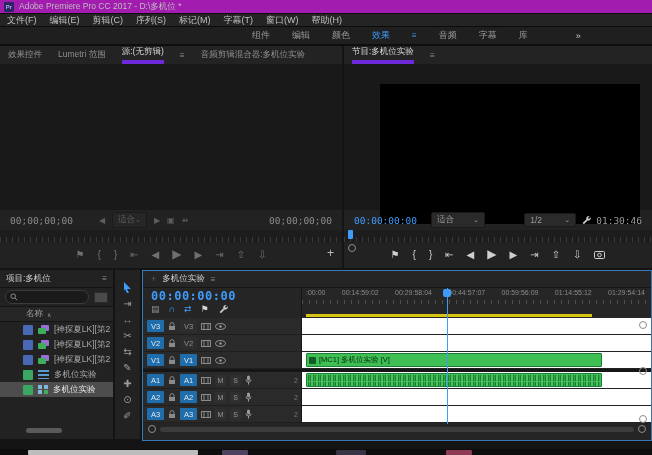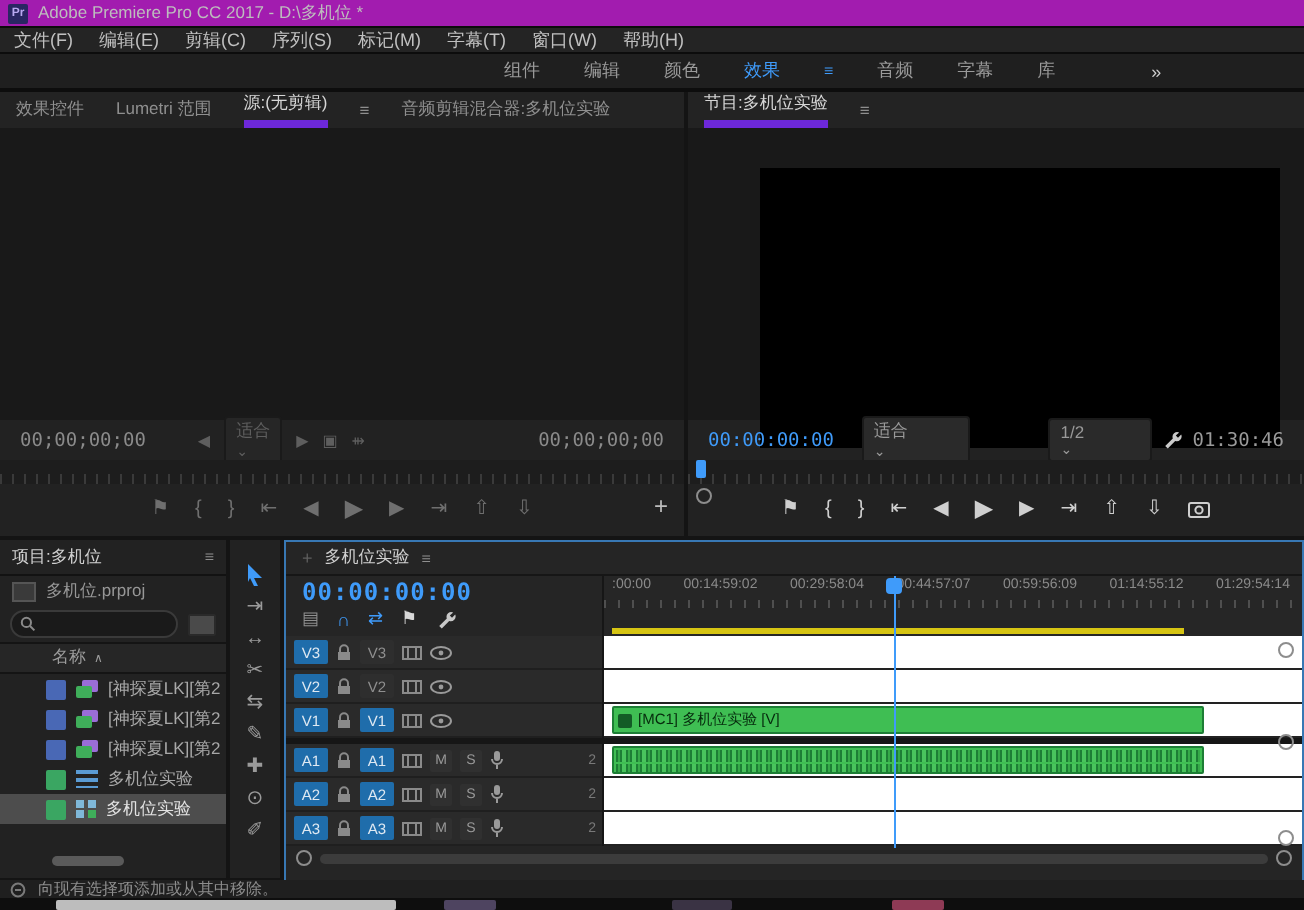--- a/index.html
+++ b/index.html
@@ -34,21 +34,21 @@
   .prg-panel{left:344px;top:46px;width:308px;height:222px;}
   .ptabbar{height:18px;display:flex;align-items:center;gap:16px;padding:0 8px;background:#232323;border-bottom:1px solid #121212;overflow:hidden;white-space:nowrap;}
   .ptabbar span{font-size:8.5px;color:#8f8f8f;}
   .ptabbar .active{color:#d6d6d6;border-bottom:5px solid #6d28d9;padding-bottom:2px;}
   .pmenu{color:#8f8f8f;font-size:8px;}
   .viewer{position:absolute;left:0;top:18px;width:100%;height:146px;background:#191919;}
   .vframe{position:absolute;left:36px;top:20px;width:260px;height:140px;background:#000;}
   .tcrow{position:absolute;left:0;top:164px;width:100%;height:20px;display:flex;align-items:center;padding:0 10px;box-sizing:border-box;}
   .tc-dim{color:#8b8b8b;font-size:9.5px;}
   .tc-blue{color:#3f9bfa;font-size:9.5px;}
-  .fitbox{display:flex;gap:0;font-size:8.5px;color:#9a9a9a;background:#2a2a2a;border:1px solid #1a1a1a;border-radius:2px;padding:1px 5px;flex-direction:column;}
+  .fitbox{display:flex;align-items:center;gap:0;font-size:8.5px;color:#9a9a9a;background:#2a2a2a;border:1px solid #1a1a1a;border-radius:2px;padding:1px 5px;}
   .fitbox.disabled{color:#5e5e5e;background:#262626;}
   .caret{font-size:7px;}
   .scrub{position:absolute;left:0;top:184px;width:100%;height:12px;background:#1d1d1d;
     background-image:repeating-linear-gradient(90deg,#3a3a3a 0 1px,transparent 1px 6px);background-size:100% 5px;background-position:0 bottom;background-repeat:no-repeat;}
   .playhead-mini{position:absolute;left:4px;top:0;width:5px;height:9px;background:#3f9bfa;border-radius:1px;}
   .transport{position:absolute;left:0;top:196px;width:100%;height:24px;display:flex;align-items:center;justify-content:center;gap:13px;}
   .transport span{font-size:10px;color:#cfcfcf;}
   .transport.disabled span{color:#6f6f6f;}
   .play-glyph{font-size:12px !important;}
   .plusbtn{position:absolute;right:8px;top:200px;font-size:12px;color:#bdbdbd;}
@@ -247,24 +247,20 @@
           </svg>
       </span>
     </div>
   </div>
 
   <div class="abs proj-panel">
     <div class="proj-tab">
       <span class="name">项目:多机位</span>
       <span class="pmenu">≡</span>
     </div>
-    <div class="proj-file">
-      <span class="fileicon"></span>
-      <span>多机位.prproj</span>
-    </div>
     <div class="searchrow">
       <div class="searchbox">
         <span class="ico">
           <svg width="8" height="8" viewBox="0 0 8 8">
               <circle cx="3.2" cy="3.2" r="2.3" fill="none" stroke="#8a8a8a"></circle>
               <path d="M5 5l2.2 2.2" stroke="#8a8a8a"></path>
             </svg>
         </span>
       </div>
       <span class="folderbtn"></span>
@@ -543,29 +539,20 @@
     <div class="abs knob" style="right:4px;top:96px;"></div>
     <div class="abs knob" style="right:4px;top:144px;"></div>
 
     <div class="hscroll">
       <span class="knob"></span>
       <div class="hbar"></div>
       <span class="knob"></span>
     </div>
   </div>
 
-  <div class="abs statusbar">
-    <span class="ico">
-      <svg width="8" height="8" viewBox="0 0 8 8">
-          <circle cx="4" cy="4" r="3.2" fill="none" stroke="#7a7a7a"></circle>
-          <path d="M2.5 4h3" stroke="#7a7a7a"></path>
-        </svg>
-    </span>
-    <span>向现有选择项添加或从其中移除。</span>
-  </div>
 
   <div class="abs taskbar">
     <div class="tseg" style="left:28px;width:170px;background:#bdbdbd;"></div>
     <div class="tseg" style="left:222px;width:26px;background:#4e4460;"></div>
     <div class="tseg" style="left:336px;width:30px;background:#3a3344;"></div>
     <div class="tseg" style="left:446px;width:26px;background:#8e3a55;"></div>
   </div>
 
 </div>
 

